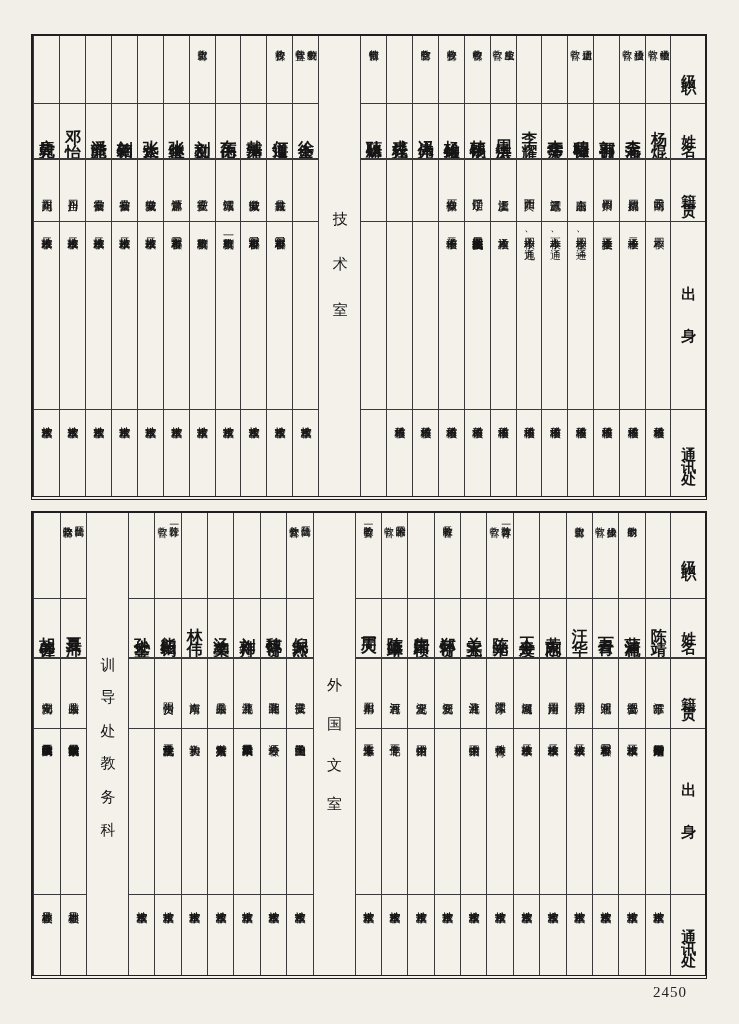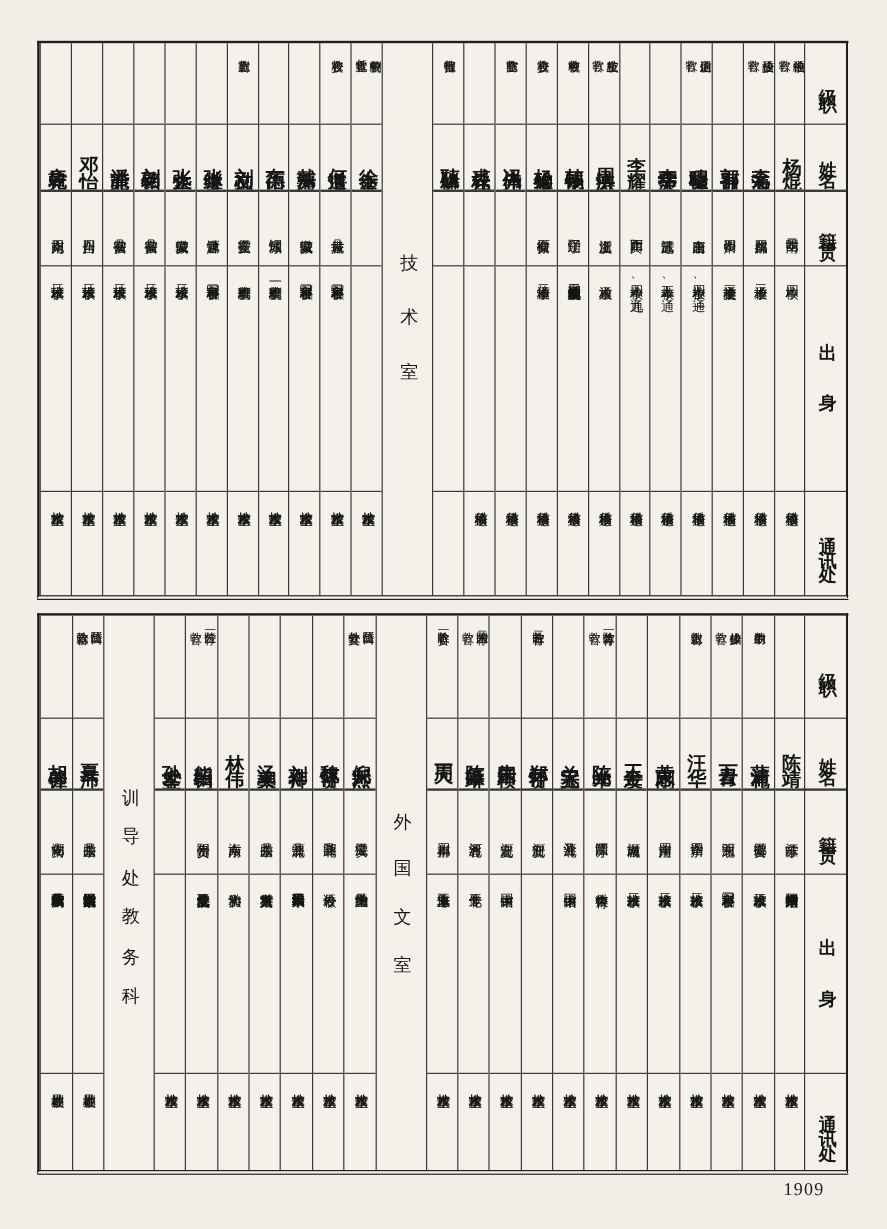--- a/index.html
+++ b/index.html
@@ -420,13 +420,13 @@
       <div class="col person-col">
         <div class="cell c-rank"></div>
         <div class="cell c-name" style="letter-spacing: 0.15em;">胡养锋</div>
         <div class="cell c-native">湖南安化</div>
         <div class="cell c-origin">华中大学震旦大学高教班三政</div>
         <div class="cell c-addr">本校训导处</div>
       </div>
     </div>
 </div>
 
-<div class="page-number">1909</div>
+<div class="page-number">2450</div>
 
 </body></html>

